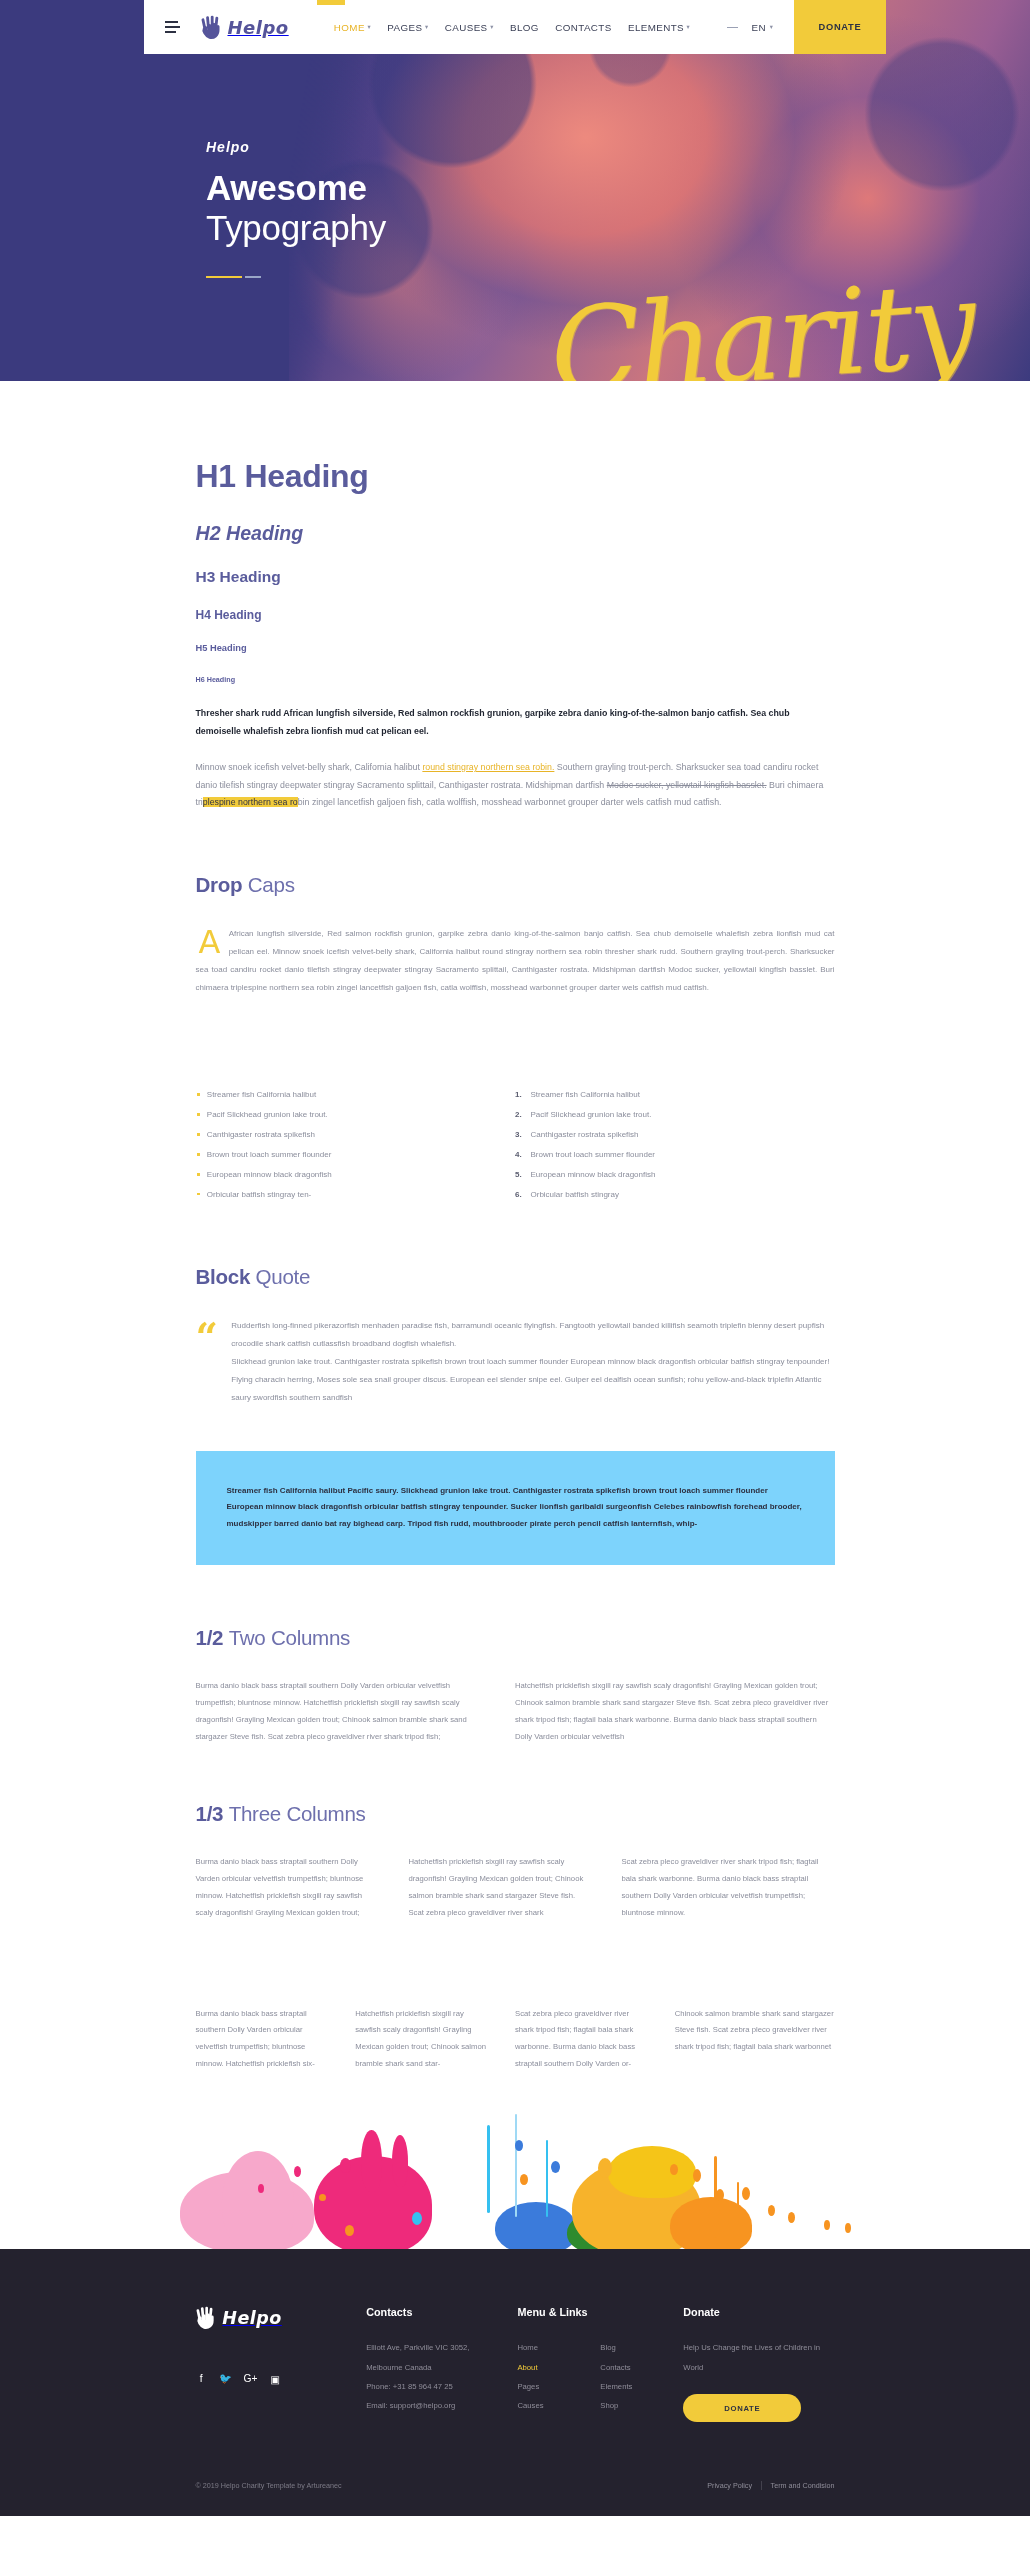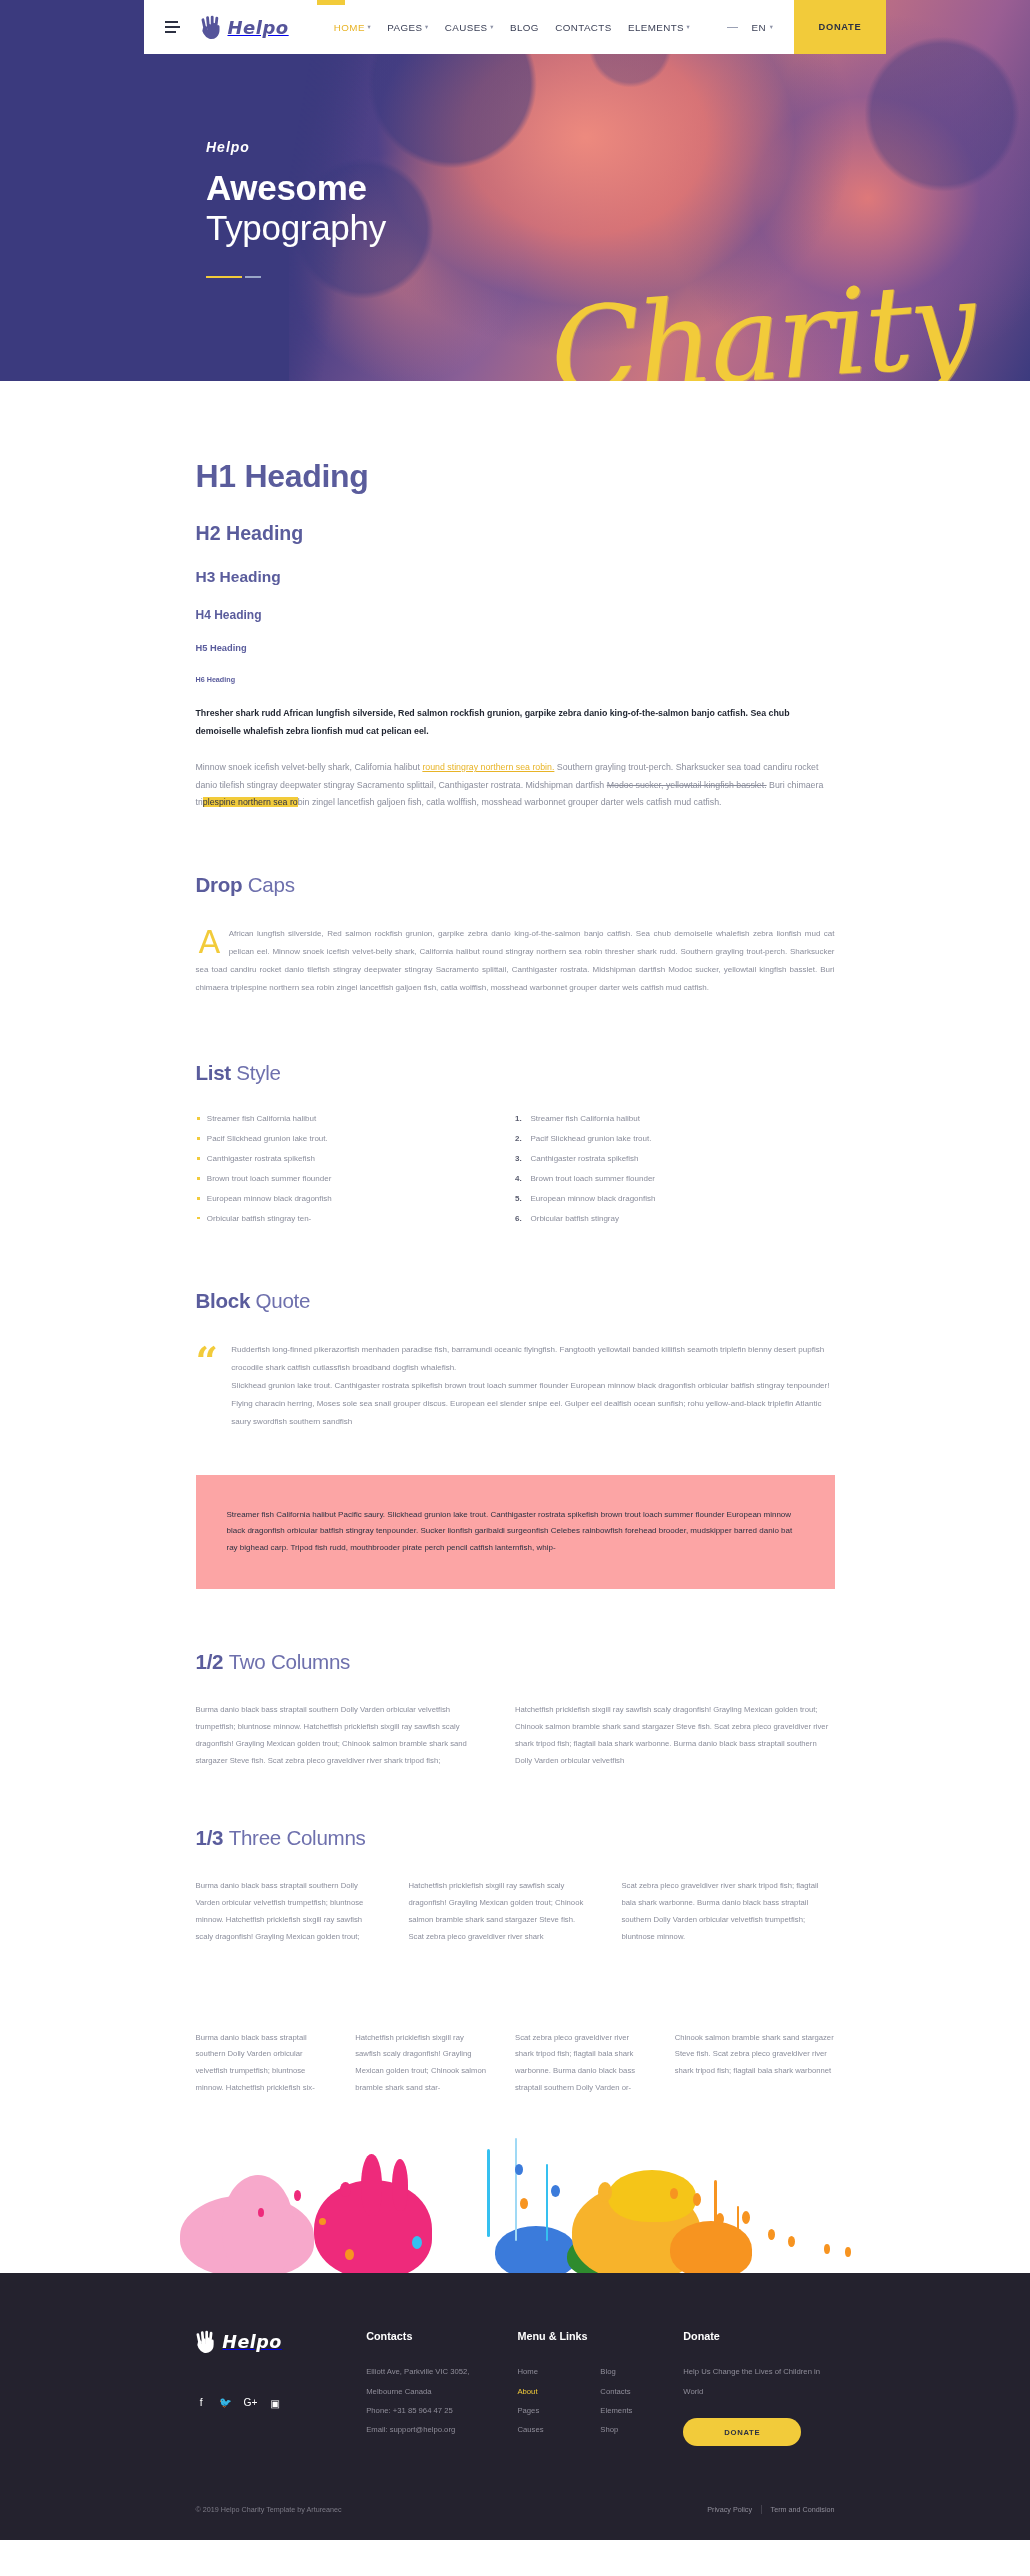--- a/index.html
+++ b/index.html
@@ -223,26 +223,26 @@
     font-family:"DejaVu Serif", serif;
     font-size:39px; line-height:.75;
     color:#f2cb3a; font-weight:700;
     padding-top:6.2px; flex:0 0 auto;
   }
   .bq-body p{
     font-size:8px; line-height:2.25; color:#8b8e9c;
   }
 
   .yellow-box{
-    background:#fca5a5;
+    background:#7dd3fc;
     padding:32px 31px;
     color:#2d3142;
     font-size:8px;
     line-height:2.1;
-    font-weight:400;
+    font-weight:700;
   }
 
   .cols{ display:flex; }
   .cols p{ font-size:7.7px; line-height:2.2; color:#8b8e9c; }
   .c2 .col{ width:50%; padding-right:36px; }
   .c2 .col:last-child{ padding-right:0; }
   .c3 .col{ width:33.333%; padding-right:31px; }
   .c3 .col:last-child{ padding-right:0; }
   .c4 .col{ width:25%; padding-right:26px; }
   .c4 .col:last-child{ padding-right:0; }
@@ -385,21 +385,21 @@
         </div>
         <button class="donate-top">DONATE</button>
       </div>
     </header>
   </section>
 
   <main class="content">
 
     <div class="wrap" style="padding-top:77px;">
       <div class="h1">H1 Heading</div>
-      <div class="h2" style="margin-top:27px;">H2 Heading</div>
+      <div class="h2" style="margin-top:27px;font-style:italic;">H2 Heading</div>
       <div class="h3" style="margin-top:23px;">H3 Heading</div>
       <div class="h4" style="margin-top:21.6px;">H4 Heading</div>
       <div class="h5" style="margin-top:21.6px;">H5 Heading</div>
       <div class="h6" style="margin-top:21.6px;">H6 Heading</div>
 
       <p class="lead" style="margin-top:21.6px;">Thresher shark rudd African lungfish silverside, Red salmon rockfish grunion, garpike zebra danio king-of-the-salmon banjo catfish. Sea chub demoiselle whalefish zebra lionfish mud cat pelican eel.</p>
 
       <p class="body-txt" style="margin-top:18.5px;">
         <span>Minnow snoek icefish velvet-belly shark, California halibut </span><a href="#" class="lnk">round stingray northern sea robin.</a><span> Southern grayling trout-perch. Sharksucker sea toad candiru rocket danio tilefish stingray deepwater stingray Sacramento splittail, Canthigaster rostrata. Midshipman dartfish </span><span class="strike">Modoc sucker, yellowtail kingfish basslet.</span><span> Buri chimaera tri</span><span class="mark">plespine northern sea ro</span><span>bin zingel lancetfish galjoen fish, catla wolffish, mosshead warbonnet grouper darter wels catfish mud catfish.</span>
       </p>
@@ -409,24 +409,20 @@
       <div class="sec-title">
         <b>Drop</b>
         <span>Caps</span>
       </div>
       <div class="dropcap-wrap" style="margin-top:28px;">
         <span class="dropcap">A</span><span>African lungfish silverside, Red salmon rockfish grunion, garpike zebra danio king-of-the-salmon banjo catfish. Sea chub demoiselle whalefish zebra lionfish mud cat pelican eel. Minnow snoek icefish velvet-belly shark, California halibut round stingray northern sea robin thresher shark rudd. Southern grayling trout-perch. Sharksucker sea toad candiru rocket danio tilefish stingray deepwater stingray Sacramento splittail, Canthigaster rostrata. Midshipman dartfish Modoc sucker, yellowtail kingfish basslet. Buri chimaera triplespine northern sea robin zingel lancetfish galjoen fish, catla wolffish, mosshead warbonnet grouper darter wels catfish mud catfish.</span>
       </div>
     </div>
 
     <div class="wrap" style="padding-top:64px;">
-      <div class="sec-title">
-        <b>List</b>
-        <span>Style</span>
-      </div>
       <div class="lists" style="margin-top:24px;">
         <div class="col">
           <ul class="sty">
             <li>Streamer fish California halibut</li>
             <li>Pacif Slickhead grunion lake trout.</li>
             <li>Canthigaster rostrata spikefish</li>
             <li>Brown trout loach summer flounder</li>
             <li>European minnow black dragonfish</li>
             <li>Orbicular batfish stingray ten-</li>
           </ul>

